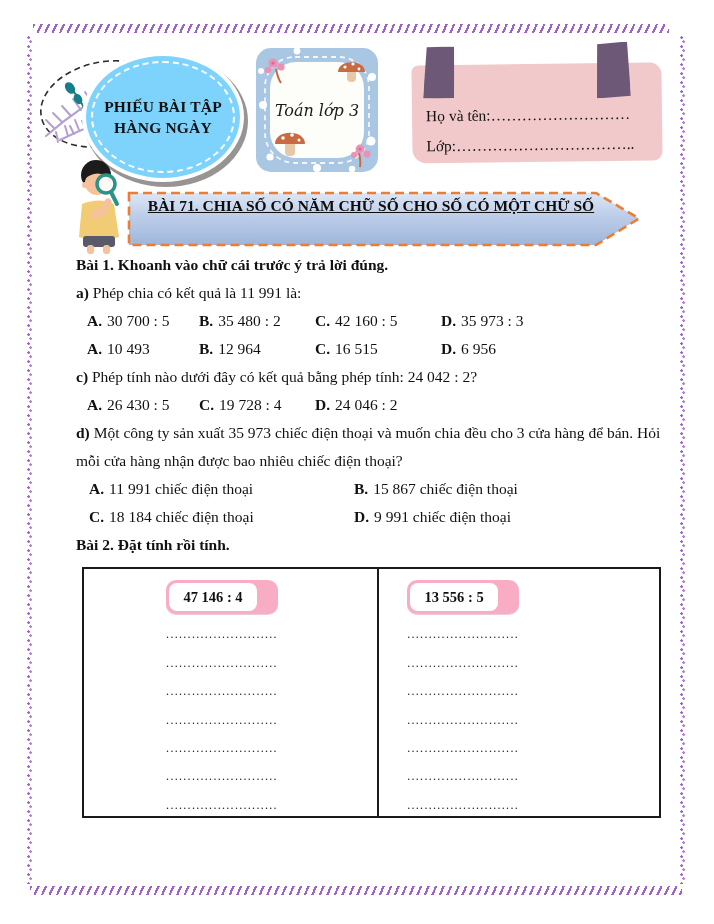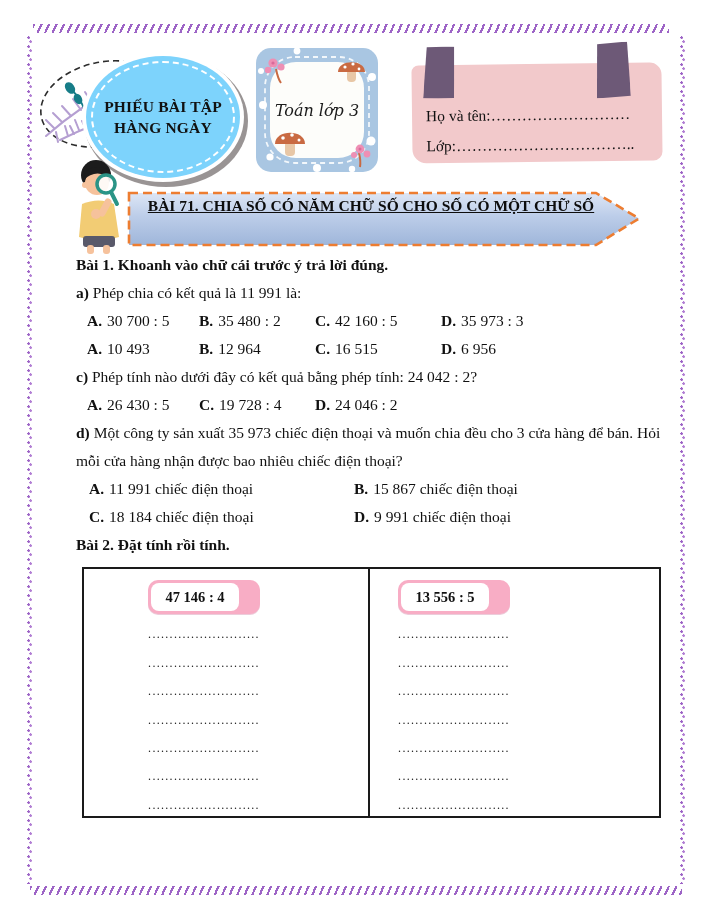--- a/index.html
+++ b/index.html
@@ -62,21 +62,21 @@
   .content p { margin:0; line-height:28px; }
   .h { font-weight:700; }
   .qlabel { font-weight:700; }
   .optrow { display:grid; line-height:28px; }
   .optrow.four { grid-template-columns:112px 116px 126px 1fr; padding-left:11px; }
   .optrow.two  { grid-template-columns:265px 1fr; padding-left:13px; }
   .ol { font-weight:700; margin-right:5px; }
 
   
   .b2table { margin:8px 0 0 6px; width:579px; height:251px; box-sizing:border-box;
-    border:2px solid #1a1a1a; display:flex; }
+    border:2px solid #1a1a1a; display:flex;padding-left:18px; }
   .cell { box-sizing:border-box; position:relative; }
   .cell-left { width:287px; border-right:2px solid #1a1a1a; }
   .cell-right { width:290px; }
   .cellwrap { width:128px; }
   .cell-left .cellwrap { margin-left:56px; }
   .cell-right .cellwrap { margin-left:20px; }
   .prob-badge { position:relative; width:112px; height:34px; margin:11px auto 0;
     background:#f8adc5; border-radius:10px; box-shadow:0 1px 0 rgba(200,110,150,.35); }
   .prob-badge .inner { position:absolute; left:3px; top:3px; right:21px; bottom:3px;
     background:#fff; border-radius:8px; display:flex; align-items:center; justify-content:center;

